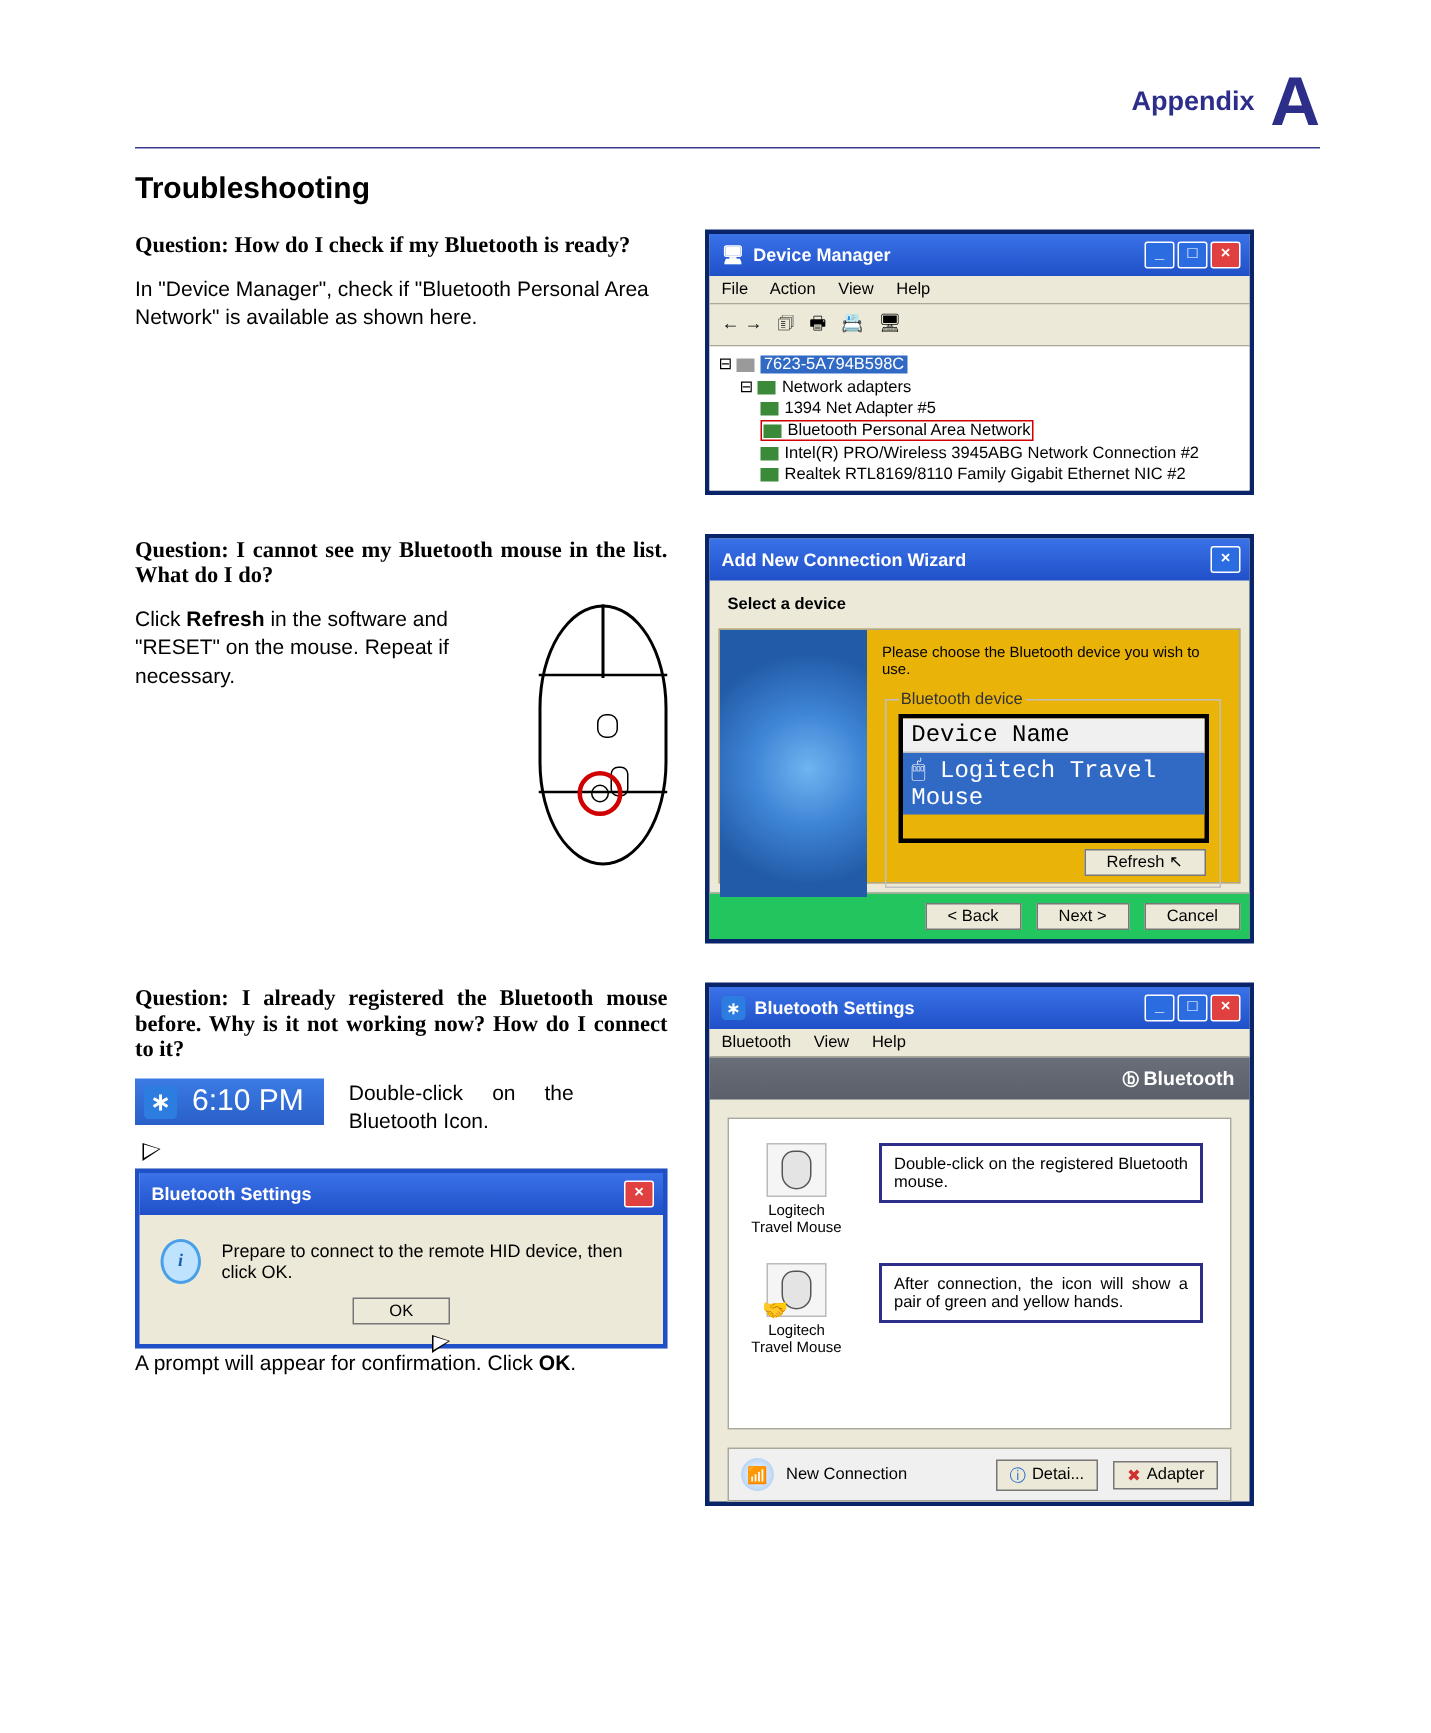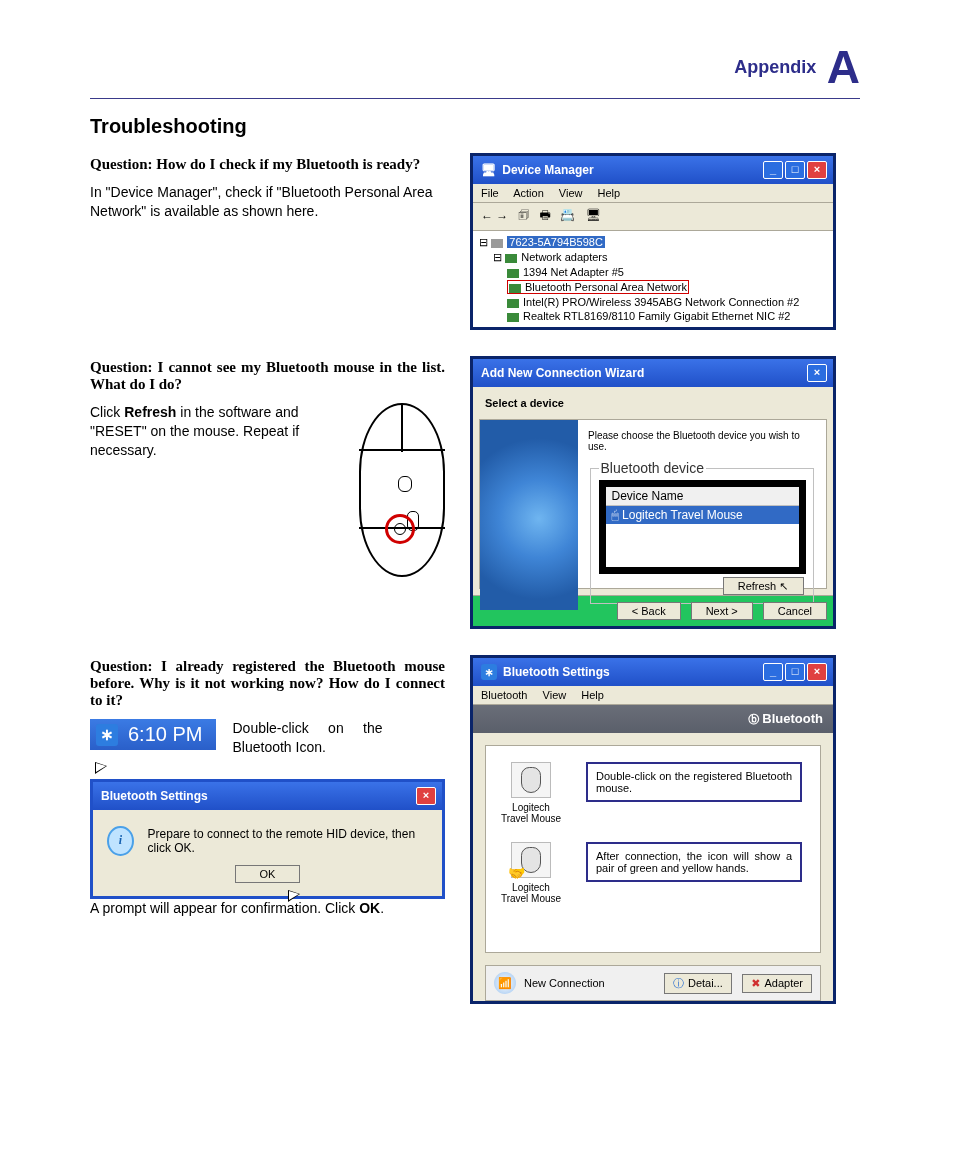--- a/index.html
+++ b/index.html
@@ -3,21 +3,21 @@
 <meta charset="utf-8">
 <style>
   body {
     font-family: Arial, Helvetica, sans-serif;
     margin: 0;
     background: #fff;
     color: #000;
     width: 954px;
   }
   .page {
-    padding: 40px 94px 60px 90px;
+    padding: 40px 74px 60px 90px;
   }
   .header {
     text-align: right;
     border-bottom: 1px solid #3a3a8a;
     padding-bottom: 4px;
     margin-bottom: 16px;
   }
   .header .appendix-label {
     font-size: 18px;
     font-weight: bold;
@@ -121,38 +121,39 @@
   .tree-ico.pc { background: #9a9a9a; }
 
   
   .wiz-sub {
     font-size: 11px; font-weight: bold;
     padding: 10px 12px;
   }
   .wiz-inner {
     margin: 0 6px 6px 6px;
     border: 1px solid #aca899;
-    background: #ffffff;
+    background: #eab308;
     display: grid;
     grid-template-columns: 98px auto;
     height: 168px;
   }
   .wiz-left {
     background: radial-gradient(circle at 60% 52%, #6fb5f0 0%, #3f85d6 34%, #225ca8 70%);
   }
   .wiz-right {
     padding: 10px 10px 6px 10px;
     font-size: 10px;
   }
   .wiz-right fieldset { border: 1px solid #c0c0c0; margin-top: 8px; }
-  .wiz-right legend { font-size: 14px; color: #333; }
+  .wiz-right legend { font-size: 11px; color: #333; }
   .listcell {
-    border: 7px solid #000000;
+    border: 3px solid #000000;
     height: 80px;
-    font-size: 12px;
+    font-size: 16px;
+    font-family: Liberation Mono, monospace;
   }
   .listcell .hdr {
     background: #f0f0f0; border-bottom: 1px solid #c0c0c0;
     padding: 2px 6px;
   }
   .listcell .seldev {
     background: #316ac5; color: #fff; padding: 2px 6px;
   }
   .btnbar {
     display: flex; justify-content: flex-end; gap: 10px;

